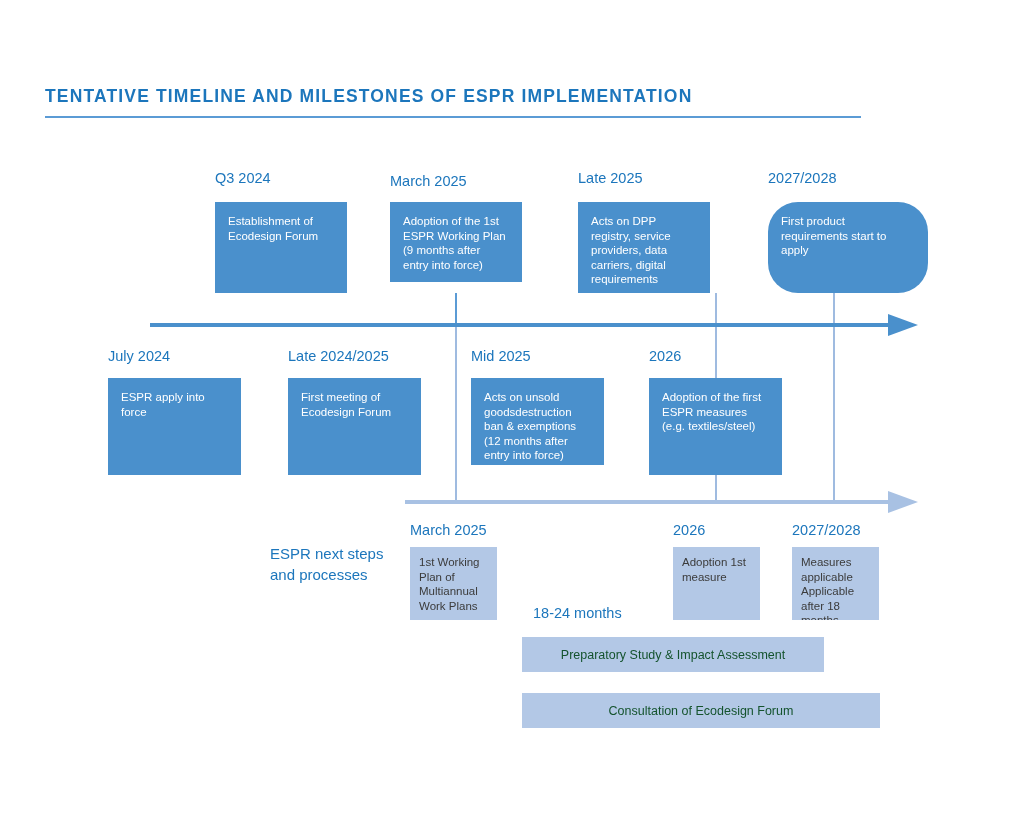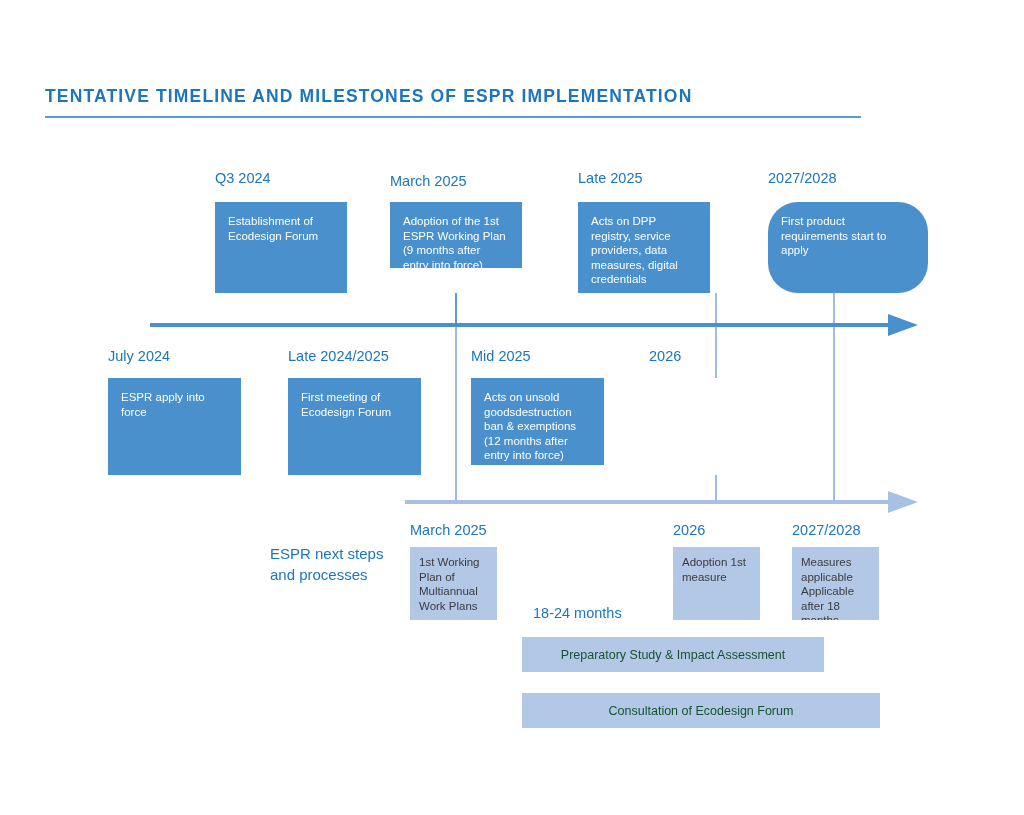--- a/index.html
+++ b/index.html
@@ -124,38 +124,39 @@
 
   <svg class="abs" style="left:405px; top:477px;" width="513" height="26" viewBox="0 0 513 26">
     <line x1="0" y1="13" x2="490" y2="13" stroke="#a8c1e3" stroke-width="4"></line>
     <polygon points="483,2 513,13 483,24" fill="#a8c1e3"></polygon>
   </svg>
 
   <div class="abs date-label" style="left:215px; top:158px; width:132px;">Q3 2024</div>
   <div class="abs box box-dark" style="left:215px; top:190px; width:132px; height:91px;">Establishment of Ecodesign Forum</div>
 
   <div class="abs date-label" style="left:390px; top:161px; width:132px;">March 2025</div>
-  <div class="abs box box-dark" style="left:390px; top:190px; width:132px; height:66px;">Adoption of the 1st ESPR Working Plan (9 months after entry into force)</div>
+  <div class="abs box box-dark" style="left:390px; top:190px; width:132px; height:80px;">Adoption of the 1st ESPR Working Plan (9 months after entry into force)</div>
 
   <div class="abs date-label" style="left:578px; top:158px; width:132px;">Late 2025</div>
-  <div class="abs box box-dark" style="left:578px; top:190px; width:132px; height:91px;">Acts on DPP registry, service providers, data measures, digital credentials</div>
+  <div class="abs box box-dark" style="left:578px; top:190px; width:132px; height:91px;">Acts on DPP registry, service providers, data carriers, digital requirements</div>
 
   <div class="abs date-label" style="left:768px; top:158px; width:132px;">2027/2028</div>
   <div class="abs box box-dark" style="left:768px; top:190px; width:160px; height:91px;border-radius:30px;">First product requirements start to apply</div>
 
   <div class="abs date-label" style="left:108px; top:336px; width:133px;">July 2024</div>
   <div class="abs box box-dark" style="left:108px; top:366px; width:133px; height:97px;">ESPR apply into force</div>
 
   <div class="abs date-label" style="left:288px; top:336px; width:133px;">Late 2024/2025</div>
   <div class="abs box box-dark" style="left:288px; top:366px; width:133px; height:97px;">First meeting of Ecodesign Forum</div>
 
   <div class="abs date-label" style="left:471px; top:336px; width:133px;">Mid 2025</div>
   <div class="abs box box-dark" style="left:471px; top:366px; width:133px; height:87px;">Acts on unsold goodsdestruction ban &amp; exemptions (12 months after entry into force)</div>
 
   <div class="abs date-label" style="left:649px; top:336px; width:133px;">2026</div>
+  <div class="abs box box-dark" style="left:649px; top:366px; width:133px; height:97px;">Adoption of the first ESPR measures (e.g. textiles/steel)</div>
 
   <div class="abs" id="side-caption">ESPR next steps and processes</div>
 
   <div class="abs date-label" style="left:410px; top:510px; width:87px;">March 2025</div>
   <div class="abs box box-light" style="left:410px; top:535px; width:87px; height:73px; padding:8px 9px;">1st Working Plan of Multiannual Work Plans</div>
 
   <div class="abs date-label" style="left:673px; top:510px; width:87px;">2026</div>
   <div class="abs box box-light" style="left:673px; top:535px; width:87px; height:73px; padding:8px 9px;">Adoption 1st measure</div>
 
   <div class="abs date-label" style="left:792px; top:510px; width:87px;">2027/2028</div>

